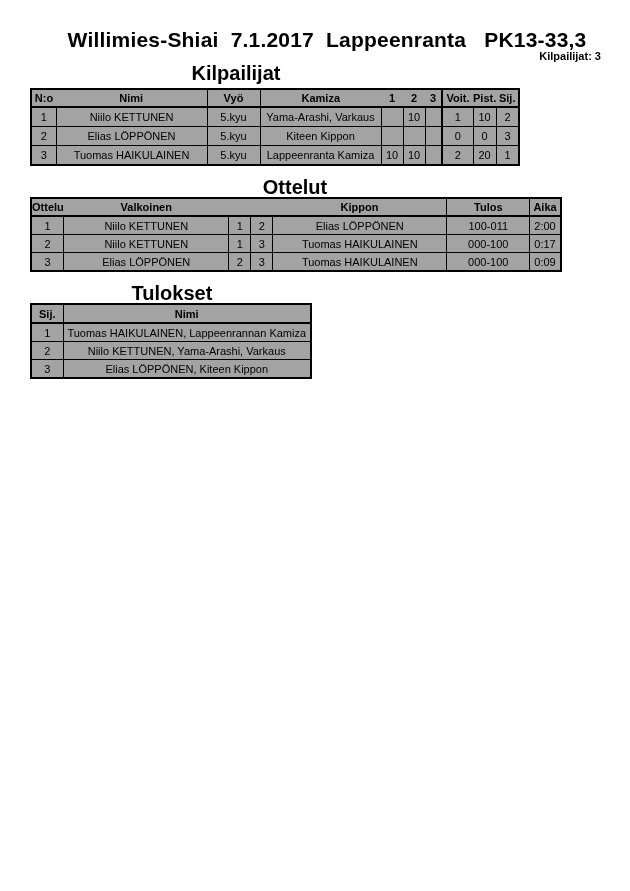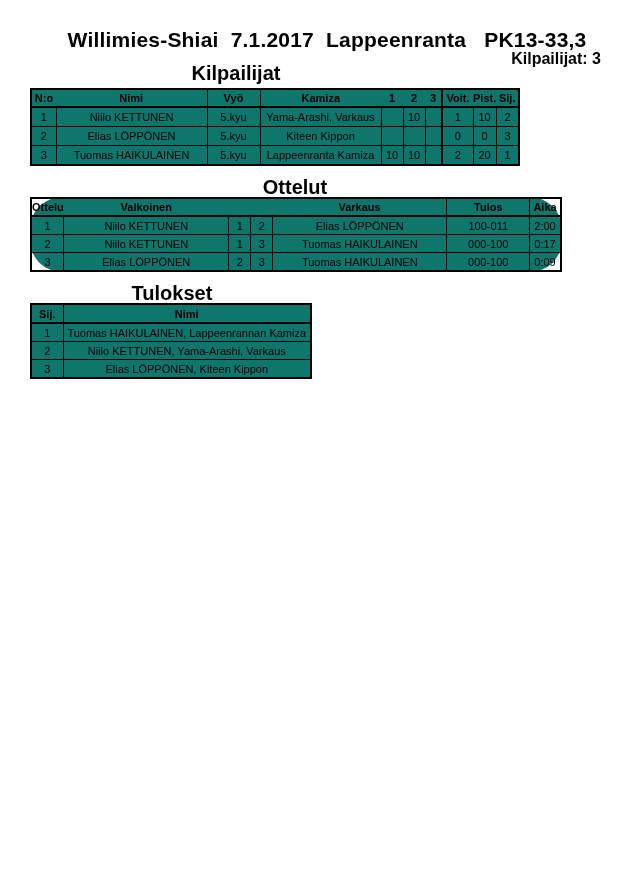--- a/index.html
+++ b/index.html
@@ -12,35 +12,35 @@
     overflow:hidden;
   }
   .page{position:absolute;left:0;top:0;width:630px;height:891px;background:#ffffff;}
 
   .title{
     position:absolute;left:327px;top:28px;transform:translateX(-50%);
     font-size:21px;font-weight:bold;white-space:pre;letter-spacing:0.2px;
   }
   .count{
     position:absolute;right:29px;top:50px;
-    font-size:16px;font-weight:bold;
+    font-size:11px;font-weight:bold;
   }
   .h{
     position:absolute;transform:translateX(-50%);
     font-size:20px;font-weight:bold;white-space:nowrap;
   }
   .h1{left:236px;top:62px;}
   .h2{left:295px;top:176px;}
   .h3{left:172px;top:282px;}
 
   table.t{
     position:absolute;
     border-collapse:collapse;
     table-layout:fixed;
-    background:#0f766e;
+    background:#a3a3a3;
     border:2px solid #000000;
   }
   .t th,.t td{
     font-size:11px;
     padding:0;
     vertical-align:middle;
     white-space:nowrap;
   }
   .t th{font-weight:bold;border:none;overflow:visible;text-align:center;}
   .t td{border:1px solid #000000;overflow:hidden;text-align:center;}
@@ -50,21 +50,21 @@
   .l{text-align:left;padding-left:6px;}
   .l4{text-align:left;padding-left:4px;}
   .bl{border-left:1px solid #000000 !important;}
   .br{border-right:1px solid #000000 !important;}
   .bl2{border-left:2px solid #000000 !important;}
 
   .t1{left:30px;top:88px;}
   .t1 th{height:16px;}
   .t1 td{height:18px;}
 
-  .t2{left:30px;top:197px;border-radius:32px;}
+  .t2{left:30px;top:197px;}
   .t2 th{height:16px;}
   .t2 td{height:17px;}
 
   .t3{left:30px;top:303px;}
   .t3 th{height:17px;}
   .t3 td{height:17px;}
 </style>
 </head>
 <body>
 
@@ -151,21 +151,21 @@
       <col style="width:174px">
         <col style="width:83px">
         <col style="width:31px">
     </colgroup>
     <thead>
       <tr>
         <th class="al">Ottelu</th>
         <th>Valkoinen</th>
         <th></th>
         <th></th>
-        <th>Varkaus</th>
+        <th>Kippon</th>
         <th class="bl">Tulos</th>
         <th class="bl">Aika</th>
       </tr>
     </thead>
     <tbody>
       <tr>
         <td>1</td>
         <td class="l">Niilo KETTUNEN</td>
         <td>1</td>
         <td>2</td>

